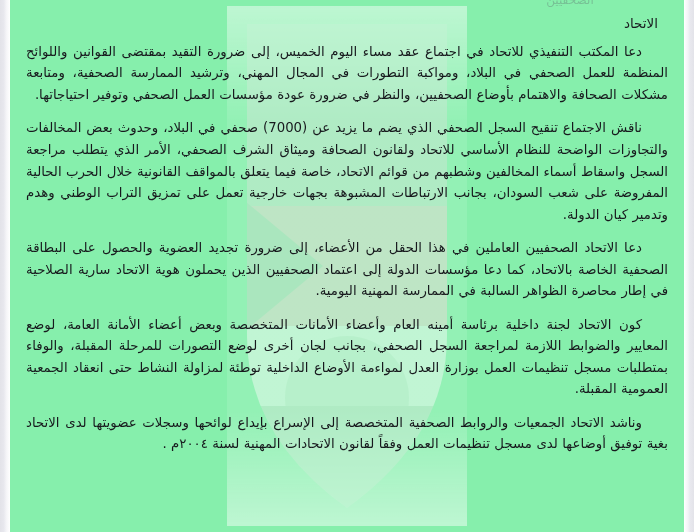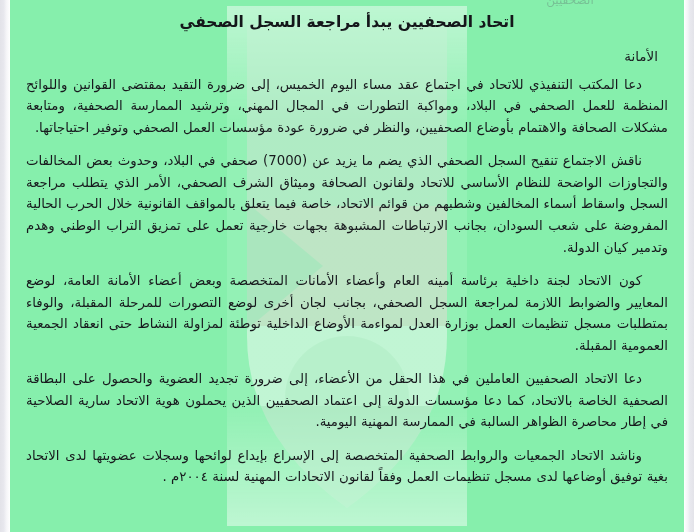--- a/index.html
+++ b/index.html
@@ -153,26 +153,25 @@
 
   <div class="page-edge left"></div>
   <div class="page-edge right"></div>
 
   <div class="top-cutoff">
     <div class="top-cutoff-inner">الصحفيين</div>
   </div>
 
   <div class="doc">
 
-    <h1 class="doc-title">اتحاد الصحفيين يبدأ مراجعة السجل الصحفي</h1>
 
-    <div class="dateline">الأمانة</div>
+    <div class="dateline">الاتحاد</div>
 
     <div class="body-copy">
       <p class="para">دعا المكتب التنفيذي للاتحاد في اجتماع عقد مساء اليوم الخميس، إلى ضرورة التقيد بمقتضى القوانين واللوائح المنظمة للعمل الصحفي في البلاد، ومواكبة التطورات في المجال المهني، وترشيد الممارسة الصحفية، ومتابعة مشكلات الصحافة والاهتمام بأوضاع الصحفيين، والنظر في ضرورة عودة مؤسسات العمل الصحفي وتوفير احتياجاتها.</p>
       <p class="para">ناقش الاجتماع تنقيح السجل الصحفي الذي يضم ما يزيد عن (7000) صحفي في البلاد، وحدوث بعض المخالفات والتجاوزات الواضحة للنظام الأساسي للاتحاد ولقانون الصحافة وميثاق الشرف الصحفي، الأمر الذي يتطلب مراجعة السجل واسقاط أسماء المخالفين وشطبهم من قوائم الاتحاد، خاصة فيما يتعلق بالمواقف القانونية خلال الحرب الحالية المفروضة على شعب السودان، بجانب الارتباطات المشبوهة بجهات خارجية تعمل على تمزيق التراب الوطني وهدم وتدمير كيان الدولة.</p>
+      <p class="para">دعا الاتحاد الصحفيين العاملين في هذا الحقل من الأعضاء، إلى ضرورة تجديد العضوية والحصول على البطاقة الصحفية الخاصة بالاتحاد، كما دعا مؤسسات الدولة إلى اعتماد الصحفيين الذين يحملون هوية الاتحاد سارية الصلاحية في إطار محاصرة الظواهر السالبة في الممارسة المهنية اليومية.</p>
       <p class="para">كون الاتحاد لجنة داخلية برئاسة أمينه العام وأعضاء الأمانات المتخصصة وبعض أعضاء الأمانة العامة، لوضع المعايير والضوابط اللازمة لمراجعة السجل الصحفي، بجانب لجان أخرى لوضع التصورات للمرحلة المقبلة، والوفاء بمتطلبات مسجل تنظيمات العمل بوزارة العدل لمواءمة الأوضاع الداخلية توطئة لمزاولة النشاط حتى انعقاد الجمعية العمومية المقبلة.</p>
-      <p class="para">دعا الاتحاد الصحفيين العاملين في هذا الحقل من الأعضاء، إلى ضرورة تجديد العضوية والحصول على البطاقة الصحفية الخاصة بالاتحاد، كما دعا مؤسسات الدولة إلى اعتماد الصحفيين الذين يحملون هوية الاتحاد سارية الصلاحية في إطار محاصرة الظواهر السالبة في الممارسة المهنية اليومية.</p>
       <p class="para clipped">وناشد الاتحاد الجمعيات والروابط الصحفية المتخصصة إلى الإسراع بإيداع لوائحها وسجلات عضويتها لدى الاتحاد بغية توفيق أوضاعها لدى مسجل تنظيمات العمل وفقاً لقانون الاتحادات المهنية لسنة ٢٠٠٤م .</p>
     </div>
 
   </div>
 </div>
 
 </body></html>

